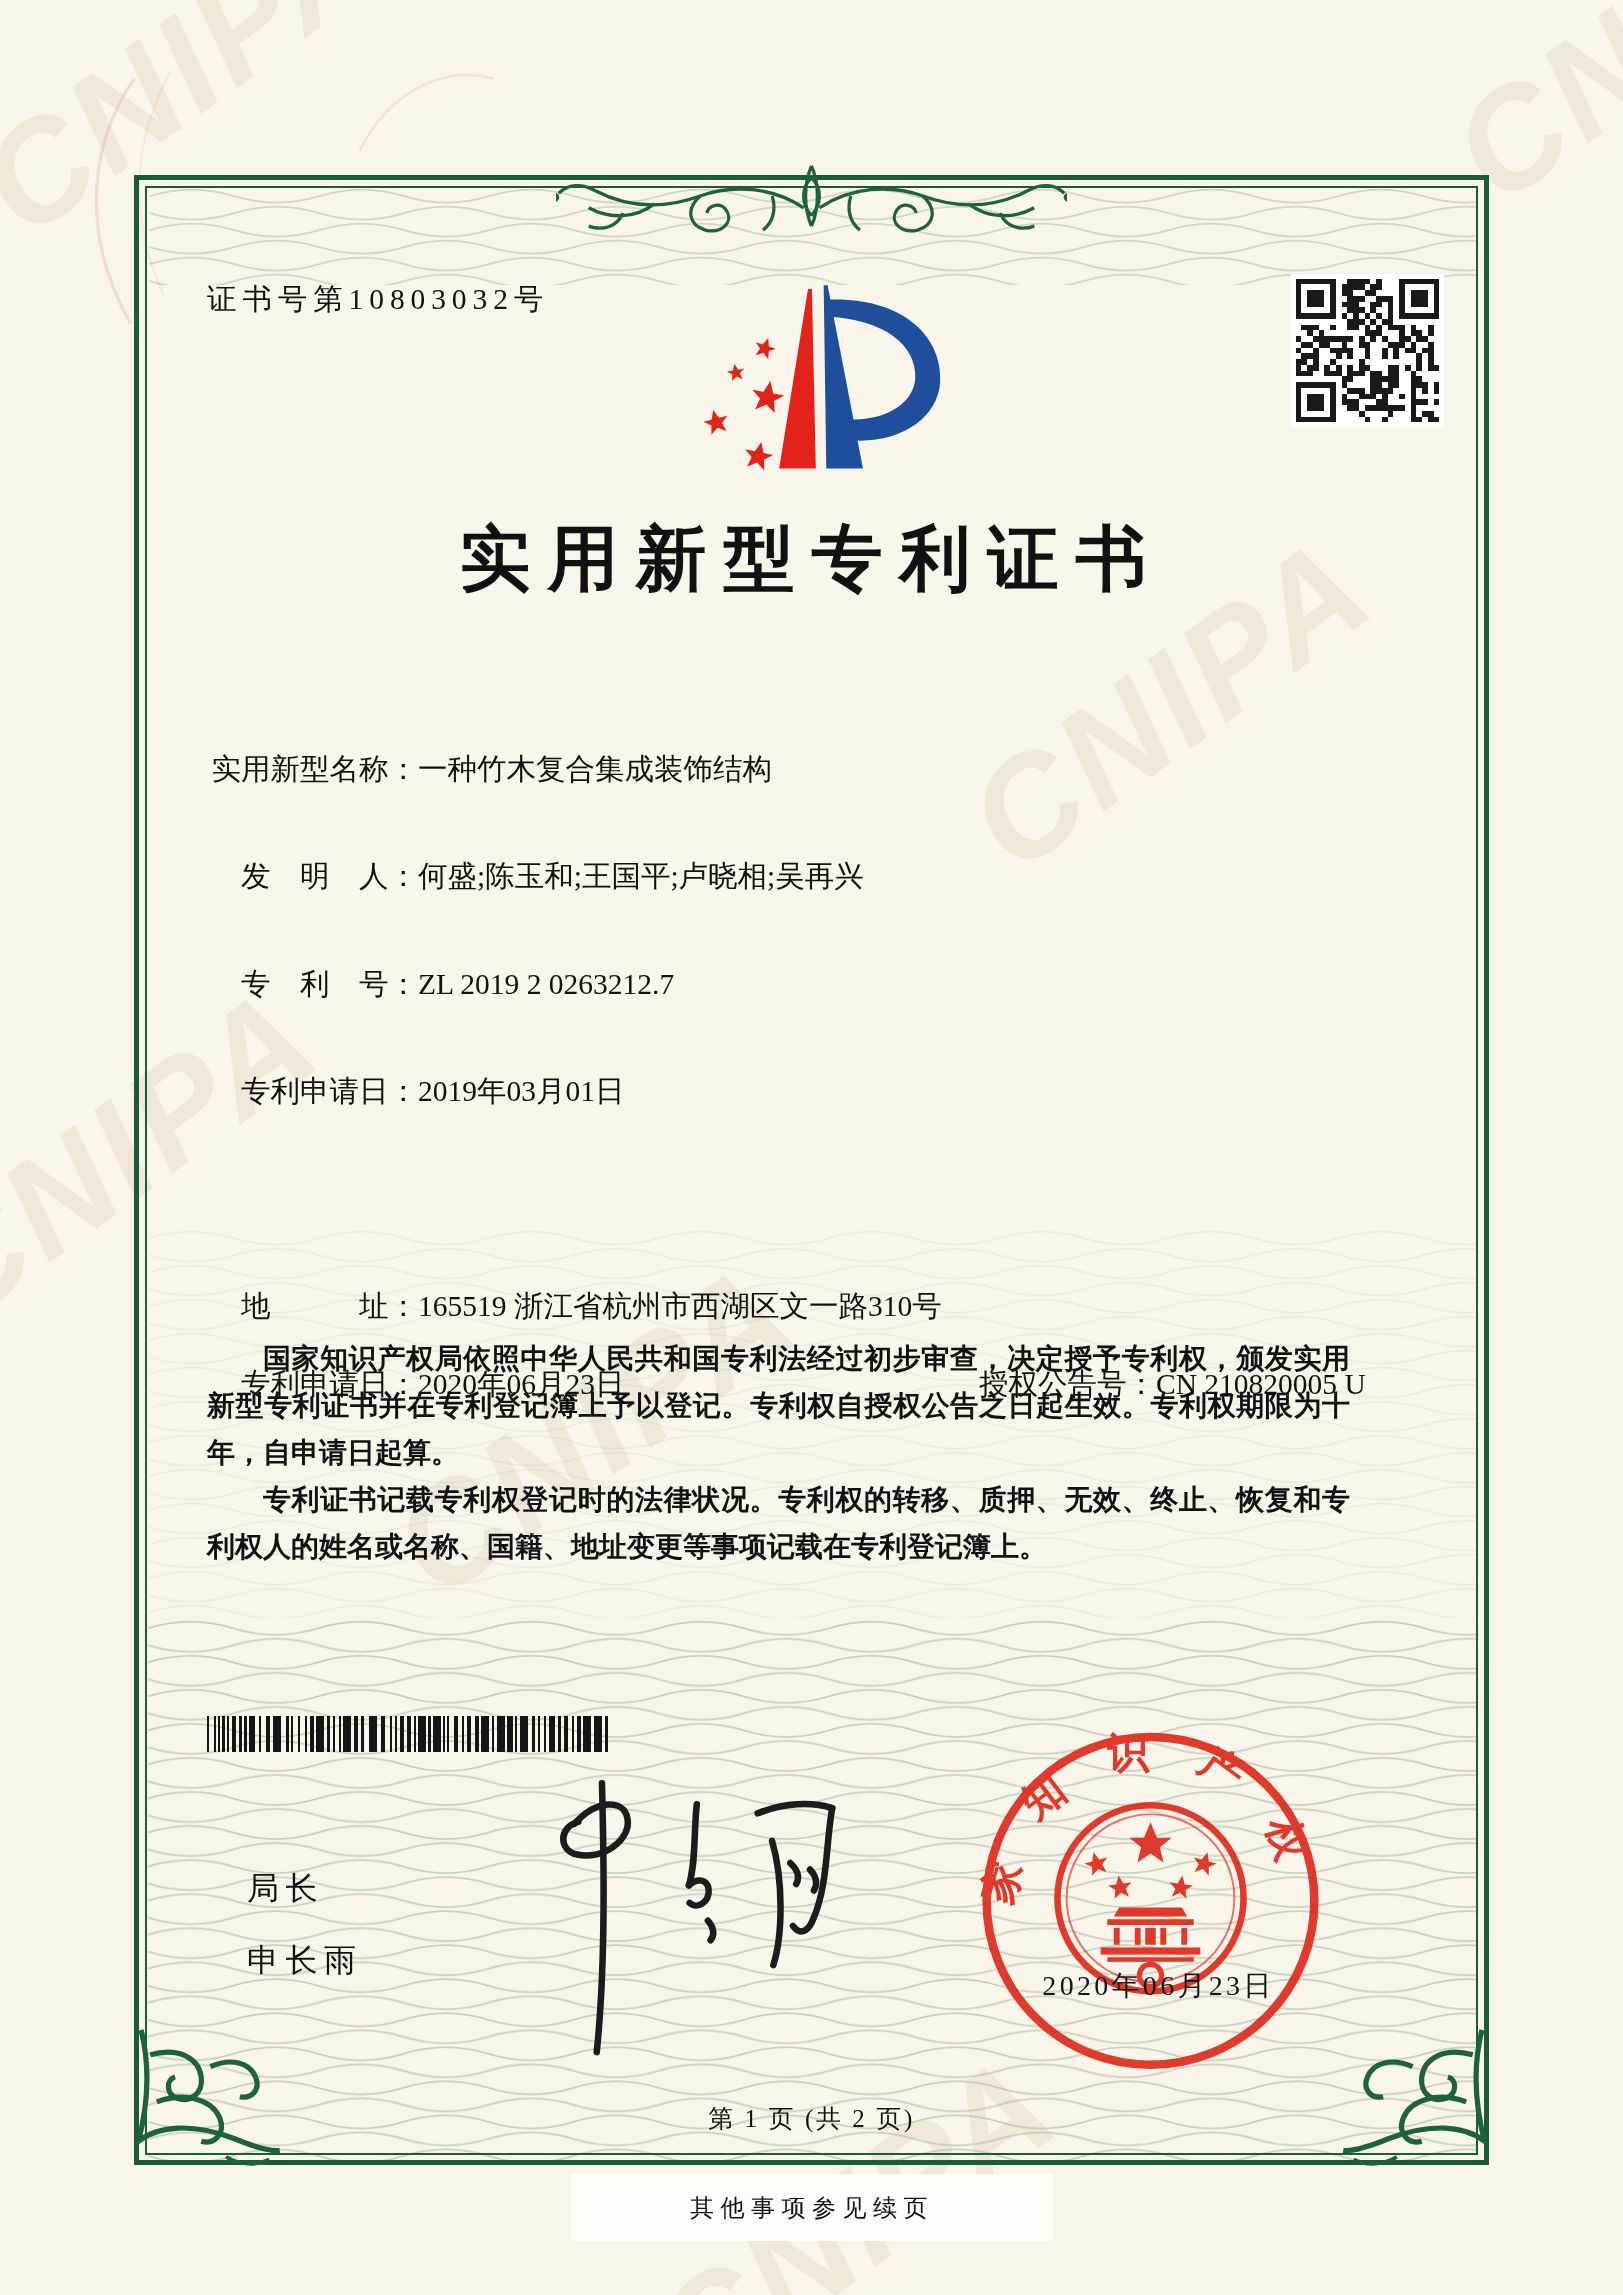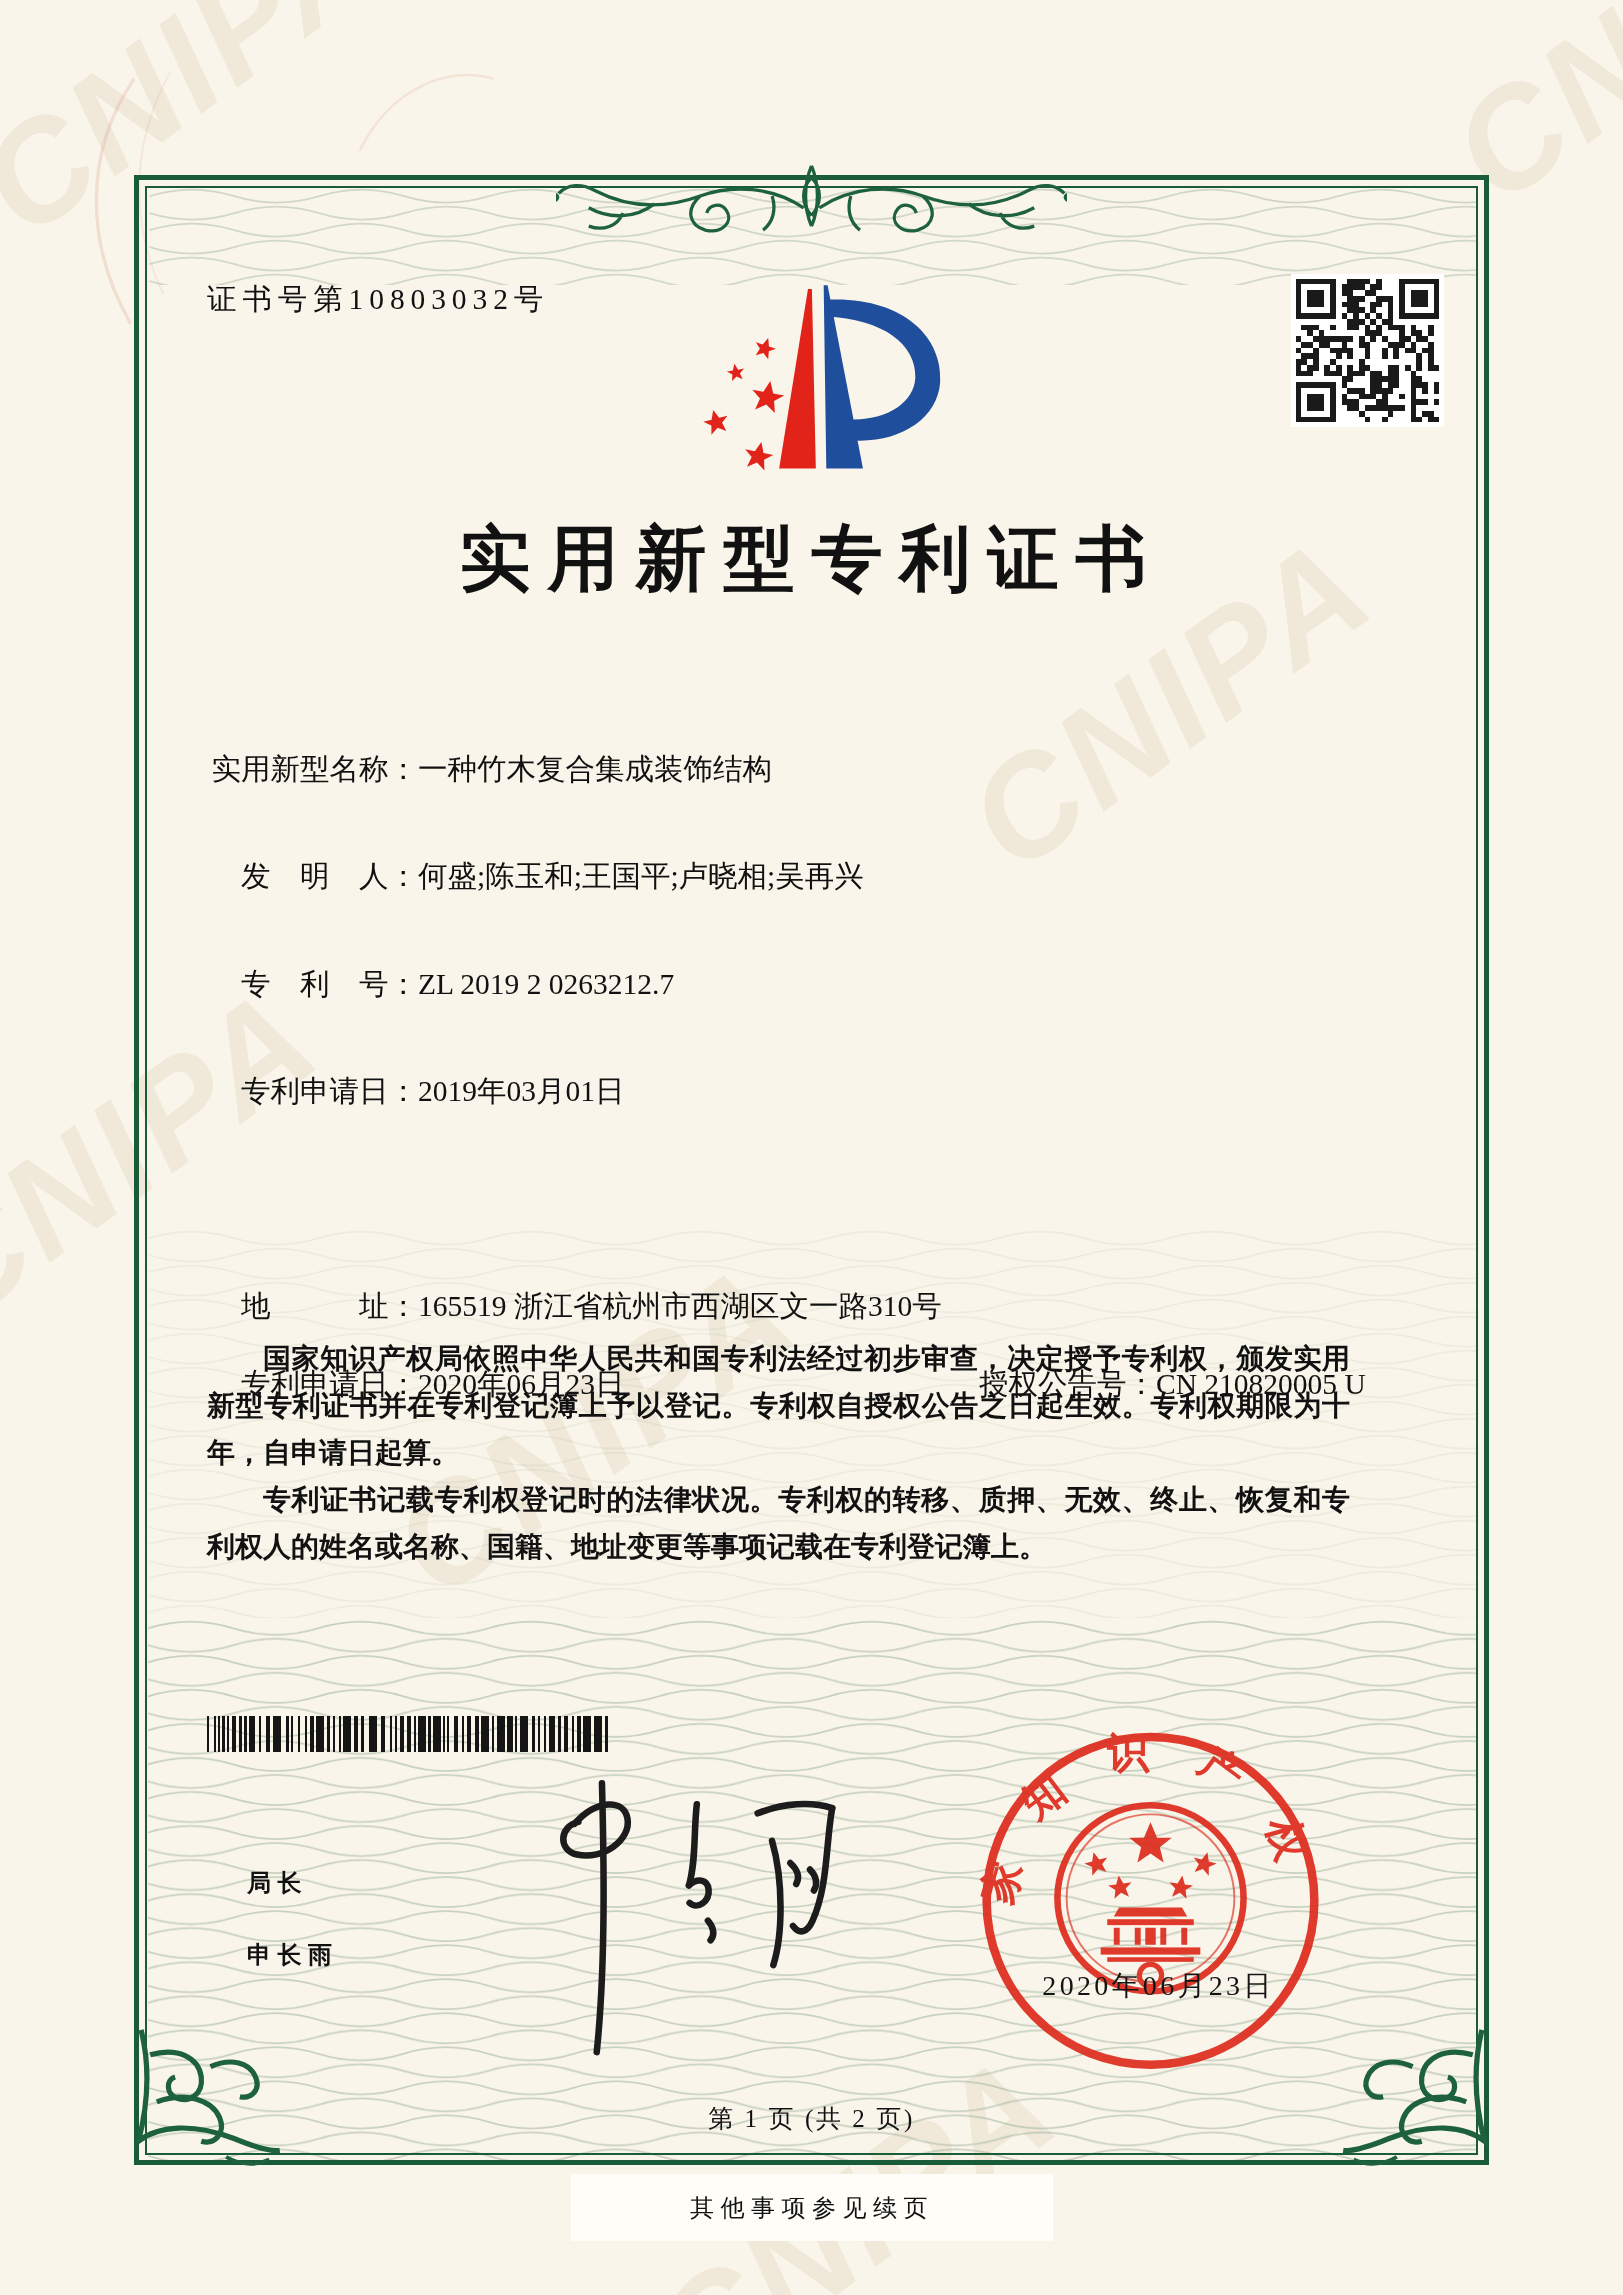--- a/index.html
+++ b/index.html
@@ -29,21 +29,21 @@
   .grp2{position:absolute;left:772px;top:0;}
   
   .body{position:absolute;left:207px;top:1335px;width:1143px;font-size:28px;line-height:47px;
       text-align:justify;z-index:6;}
   .body p{margin:0;text-indent:2em;font-weight:bold;}
   
   .barcode{position:absolute;left:207px;top:1716px;width:409px;height:36px;z-index:6;}
   .barcode div{position:absolute;top:0;height:100%;background:#151515;}
   
   .signer{position:absolute;left:247px;z-index:6;font-family:"Liberation Sans","DejaVu Sans",sans-serif;
-      font-size:24px;letter-spacing:6.5px;font-weight:700;}
+      font-size:32px;letter-spacing:6.5px;font-weight:400;}
   .sig{position:absolute;left:497px;top:1761px;z-index:7;}
   
   .seal{position:absolute;left:967px;top:1720px;z-index:6;}
   .sealdate{position:absolute;left:995px;top:1967px;width:327px;text-align:center;
       font-size:28px;letter-spacing:3.3px;z-index:8;color:#141414;}
   .pageno{position:absolute;left:0;top:2102px;width:1623px;text-align:center;font-size:25px;
       letter-spacing:2.6px;z-index:6;}
   .contband{position:absolute;left:571px;top:2174px;width:482px;height:67px;background:#fefdf7;
       z-index:4;display:flex;align-items:center;justify-content:center;}
   .contband span{font-size:24px;letter-spacing:6.5px;}

